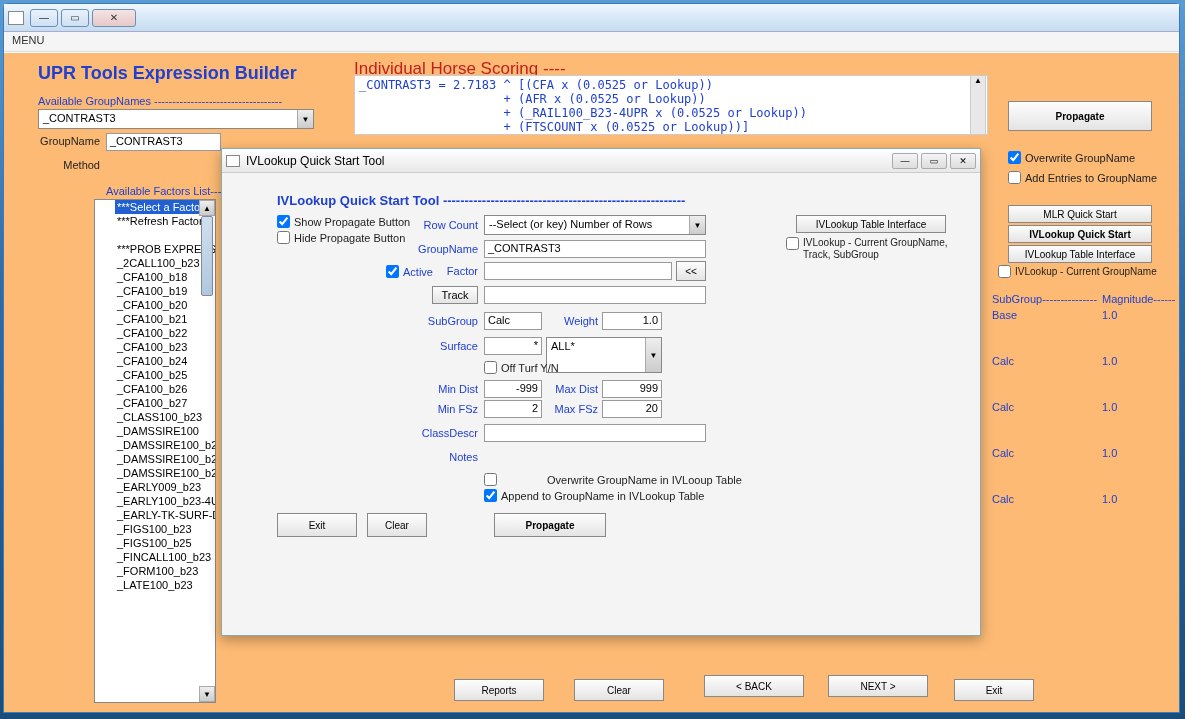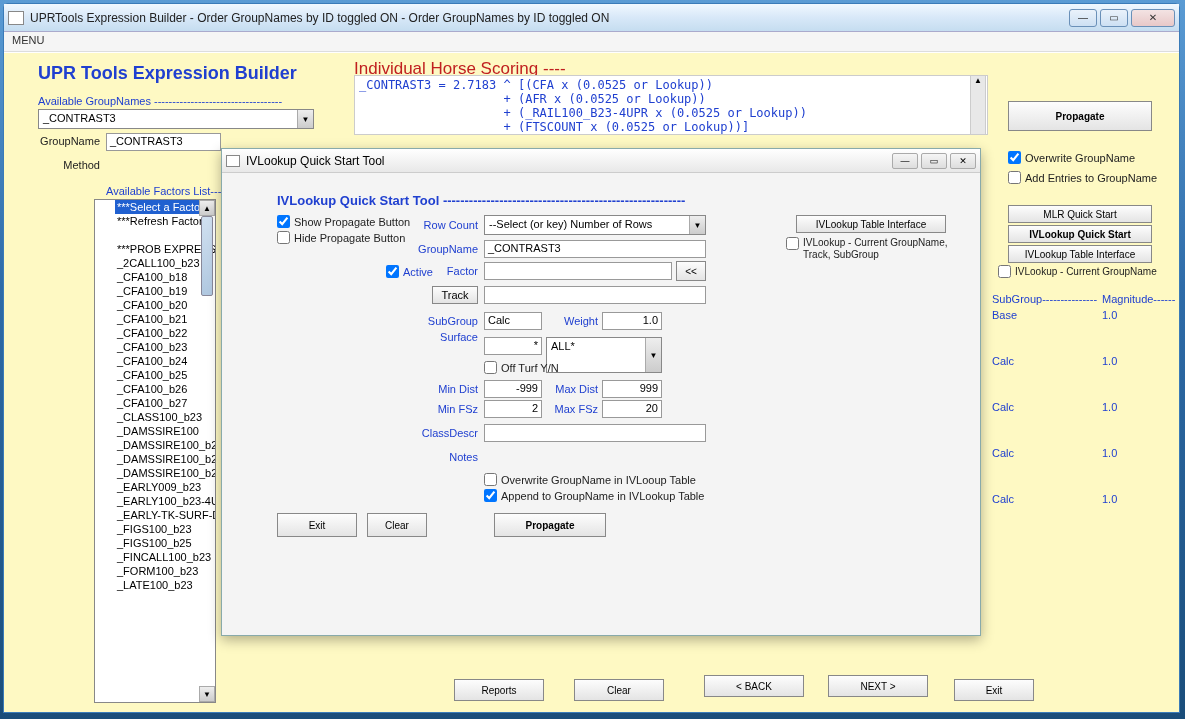--- a/index.html
+++ b/index.html
@@ -8,21 +8,21 @@
 .window-outer { position:absolute; left:3px; top:3px; width:1177px; height:710px; border:1px solid #3a7bb8; border-radius:4px 4px 0 0; background:#fff; }
 .titlebar { height:28px; background:linear-gradient(to bottom,#f0f8ff,#d8e8f8,#c5ddf0); border-bottom:1px solid #aac; display:flex; align-items:center; padding:0 2px; font-size:12px; color:#222; }
 .titlebar .ticon { width:16px; height:14px; border:1px solid #888; margin:0 6px 0 2px; background:#fff; }
 .titlebar .ttext { flex:1; }
 .winctrls { display:flex; gap:3px; margin-right:2px; }
 .winbtn { width:28px; height:18px; border:1px solid #6a90b8; background:linear-gradient(to bottom,#eaf2fb,#cde0f3); border-radius:3px; display:flex; align-items:center; justify-content:center; font-size:10px; color:#333; cursor:pointer; }
 .winbtn.close { width:44px; background:linear-gradient(to bottom,#f3e3e3,#e8c8c8); }
 
 .menubar { height:20px; background:#f5f5f5; border-bottom:1px solid #ddd; font-size:11px; padding:2px 8px; color:#333; }
 
-.content { position:absolute; left:0; top:49px; right:0; bottom:0; background:#fef9c3; }
+.content { position:absolute; left:0; top:49px; right:0; bottom:0; background:#fdba74; }
 
 .heading { position:absolute; left:34px; top:10px; font-size:18px; font-weight:bold; color:#2040d0; }
 
 .lbl-available-grp { position:absolute; left:34px; top:42px; font-size:11px; color:#2040d0; }
 .combo { position:absolute; border:1px solid #888; background:#fff; font-size:11px; height:20px; padding:2px 4px; }
 .combo .arrow { position:absolute; right:0; top:0; width:16px; height:100%; border-left:1px solid #aaa; background:linear-gradient(#eee,#ccc); display:flex; align-items:center; justify-content:center; font-size:8px; }
 
 .rlabel { position:absolute; font-size:11px; color:#222; text-align:right; }
 .blabel { color:#2040d0; }
 .input { position:absolute; border:1px solid #999; background:#fff; font-size:11px; height:18px; padding:1px 3px; }
@@ -55,21 +55,20 @@
 .dlg-body { position:absolute; left:0; top:24px; right:0; bottom:0; }
 .dlg-heading { position:absolute; left:55px; top:20px; font-size:13px; font-weight:bold; color:#2040d0; }
 
 </style>
 </head>
 <body>
 
 <div class="window-outer">
   <div class="titlebar">
     <div class="ticon"></div>
-    <div class="ttext">UPRTools Expression Builder - Order GroupNames by ID toggled ON - Order GroupNames by ID toggled ON</div>
     <div class="winctrls">
       <div class="winbtn">—</div>
       <div class="winbtn">▭</div>
       <div class="winbtn close">✕</div>
     </div>
   </div>
   <div class="menubar">MENU</div>
 
   <div class="content">
     <div class="heading">UPR Tools Expression Builder</div>
@@ -209,21 +208,21 @@
         <div class="btn" style="left:454px;top:88px;width:30px;height:20px;">&lt;&lt;</div>
 
         <div class="btn" style="left:210px;top:113px;width:46px;height:18px;font-size:11px;">Track</div>
         <div class="input" style="left:262px;top:113px;width:222px;"></div>
 
         <div class="rlabel blabel" style="left:180px;top:142px;width:76px;">SubGroup</div>
         <div class="input" style="left:262px;top:139px;width:58px;">Calc</div>
         <div class="rlabel blabel" style="left:330px;top:142px;width:46px;">Weight</div>
         <div class="input" style="left:380px;top:139px;width:60px;text-align:right;">1.0</div>
 
-        <div class="rlabel blabel" style="left:180px;top:158px;width:76px;">Surface</div>
+        <div class="rlabel blabel" style="left:180px;top:167px;width:76px;">Surface</div>
         <div class="input" style="left:262px;top:164px;width:58px;text-align:right;">*</div>
         <div class="combo" style="left:324px;top:164px;width:116px;height:36px;"><span>ALL*</span><div class="arrow">▼</div></div>
 
         <label class="chk" style="left:262px;top:188px;">
             <input type="checkbox" style="">
             <span>Off Turf Y/N</span>
           </label>
 
         <div class="rlabel blabel" style="left:180px;top:210px;width:76px;">Min Dist</div>
         <div class="input" style="left:262px;top:207px;width:58px;text-align:right;">-999</div>
@@ -233,21 +232,21 @@
         <div class="rlabel blabel" style="left:180px;top:230px;width:76px;">Min FSz</div>
         <div class="input" style="left:262px;top:227px;width:58px;text-align:right;">2</div>
         <div class="rlabel blabel" style="left:330px;top:230px;width:46px;">Max FSz</div>
         <div class="input" style="left:380px;top:227px;width:60px;text-align:right;">20</div>
 
         <div class="rlabel blabel" style="left:180px;top:254px;width:76px;">ClassDescr</div>
         <div class="input" style="left:262px;top:251px;width:222px;"></div>
 
         <div class="rlabel blabel" style="left:180px;top:278px;width:76px;">Notes</div>
 
-        <label class="chk" style="left:262px;top:300px;">
+        <label class="chk" style="left:262px;top:300px;gap:46px;">
             <input type="checkbox" style="">
             <span>Overwrite GroupName in IVLooup Table</span>
           </label>
         <label class="chk" style="left:262px;top:316px;">
             <input type="checkbox" checked="" style="">
             <span>Append to GroupName in IVLookup Table</span>
           </label>
 
         <div class="btn" style="left:55px;top:340px;width:80px;height:24px;">Exit</div>
         <div class="btn" style="left:145px;top:340px;width:60px;height:24px;">Clear</div>

